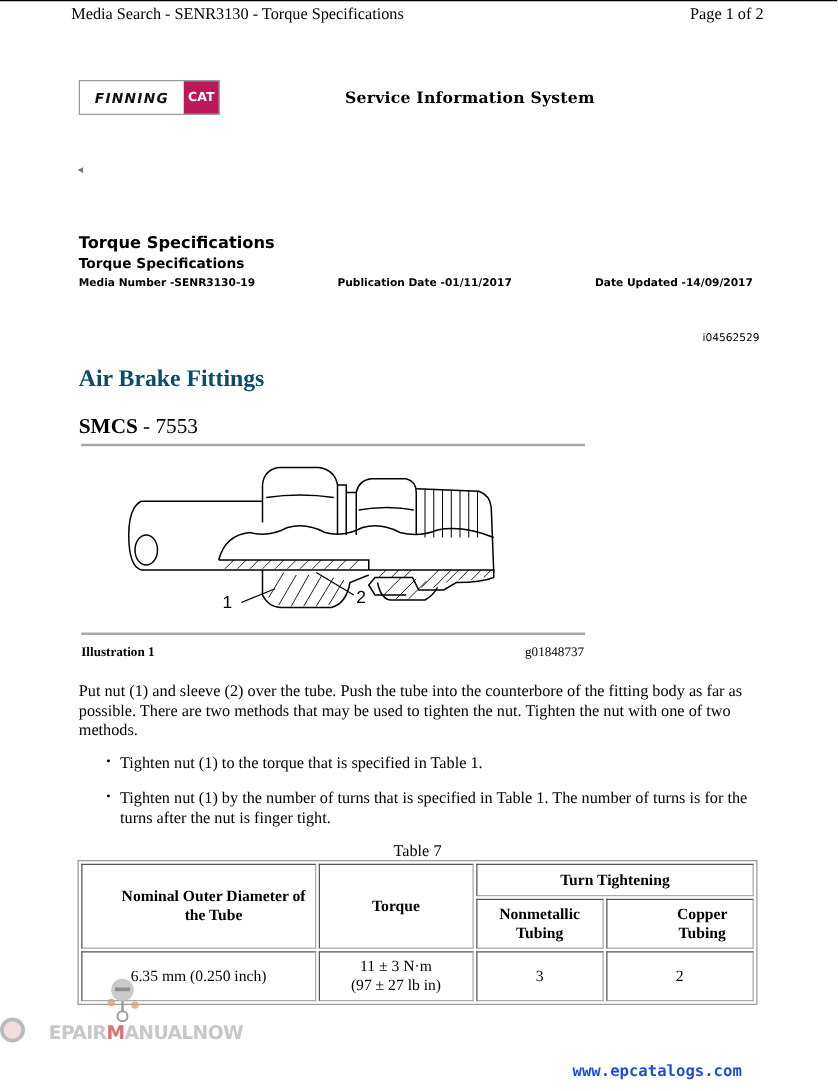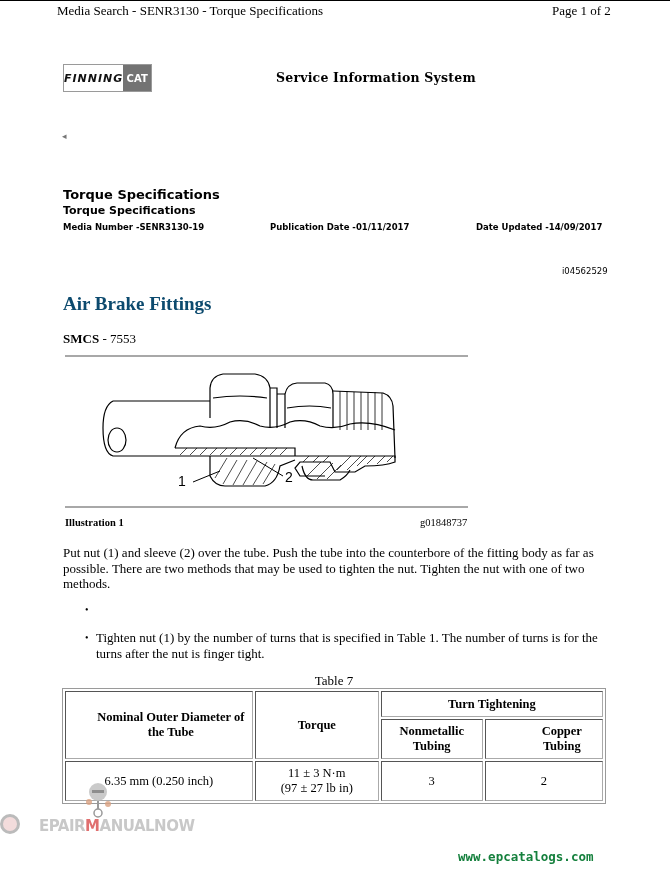--- a/index.html
+++ b/index.html
@@ -5,38 +5,38 @@
   html, body { margin: 0; padding: 0; background: #ffffff; }
   body { width: 670px; height: 873px; position: relative; overflow: hidden; font-family: "Liberation Serif", serif; color: #000; }
   .abs { position: absolute; }
 
   
   .print-header { left: 0; top: 0; width: 670px; height: 22px; border-top: 1px solid #000; }
   .print-title { left: 57px; top: 3px; font-size: 13px; }
   .print-page { left: 552px; top: 3px; font-size: 13px; }
 
   
-  .logo-box { left: 63px; top: 64px; width: 89px; height: 28px; border: 1px solid #9a9a9a; box-sizing: border-box; display: flex; align-items: stretch; }
+  .logo-box { left: 63px; top: 64px; width: 113px; height: 28px; border: 1px solid #9a9a9a; box-sizing: border-box; display: flex; align-items: stretch; }
   .logo-finning { flex: 1; font-family: "DejaVu Sans", sans-serif; font-weight: bold; font-style: italic; font-size: 11px; letter-spacing: 1px; display:flex; align-items:center; justify-content:center; color:#111; }
-  .logo-cat { width: 28px; background: #737373; color: #fff; font-family: "DejaVu Sans", sans-serif; font-weight: bold; font-size: 10px; display:flex; align-items:center; justify-content:center; }
+  .logo-cat { width: 28px; background: #be185d; color: #fff; font-family: "DejaVu Sans", sans-serif; font-weight: bold; font-size: 10px; display:flex; align-items:center; justify-content:center; }
   .sis-title { left: 276px; top: 70px; font-family: "DejaVu Serif", serif; font-weight: bold; font-size: 12.5px; letter-spacing: 0.2px; }
 
   .small-icon { left: 62px; top: 131px; font-size: 9px; color: #777; font-family: "DejaVu Sans", sans-serif; }
 
   
   .doc-title { left: 63px; top: 187px; font-family: "DejaVu Sans", sans-serif; font-weight: bold; font-size: 13px; }
   .doc-subtitle { left: 63px; top: 204px; font-family: "DejaVu Sans", sans-serif; font-weight: bold; font-size: 11px; }
   .meta { top: 222px; font-family: "DejaVu Sans", sans-serif; font-weight: bold; font-size: 8.5px; }
   .meta-media { left: 63px; }
   .meta-pub { left: 270px; }
   .meta-upd { left: 476px; }
   .doc-id { left: 562px; top: 266px; font-family: "DejaVu Sans", sans-serif; font-size: 8.5px; }
 
   .section-title { left: 63px; top: 293px; font-size: 19px; font-weight: bold; color: #0c4a6e; }
-  .smcs { left: 63px; top: 331px; font-size: 13px; text-align: center; }
+  .smcs { left: 63px; top: 331px; font-size: 17px; text-align: center; }
   .smcs b { font-weight: bold; }
 
   
   .rule { left: 65px; width: 403px; height: 2px; background: #a8a8a8; }
   .rule-top { top: 355px; }
   .rule-bot { top: 506px; }
   .illus { left: 65px; top: 358px; width: 403px; height: 146px; }
   .illus-caption { left: 65px; top: 517px; font-size: 10.5px; font-weight: bold; }
   .illus-id { left: 420px; top: 517px; font-size: 10.5px; }
 
@@ -52,21 +52,21 @@
   .tbl { left: 62px; top: 688px; width: 544px; border-collapse: separate; border-spacing: 2px; border: 1px solid #9a9a9a; font-size: 12.5px; }
   .tbl td { border: 1px solid #555; border-right-color: #aaa; border-bottom-color: #aaa; text-align: center; vertical-align: middle; padding: 2px 4px; }
   .tbl th { border: 1px solid #555; border-right-color: #aaa; border-bottom-color: #aaa; text-align: center; vertical-align: middle; padding: 2px 4px; font-weight: bold; }
 
   
   .wm-text { left: 3px; top: 817px; font-family: "DejaVu Sans", sans-serif; font-weight: bold; font-size: 15px; letter-spacing: -0.5px; color: #c8c8c8; }
   .wm-text .accent { color: #e07070; }
   .wm-gear { left: 0px; top: 814px; width: 20px; height: 20px; border-radius: 50%; border: 3px solid #bbb; box-sizing: border-box; background: #f3dcdc; }
   .wm-figure { left: 80px; top: 780px; width: 36px; height: 40px; }
 
-  .site-url { left: 458px; top: 849px; font-family: "DejaVu Sans Mono", monospace; font-weight: bold; font-size: 12.5px; color: #15803d; }
+  .site-url { left: 458px; top: 849px; font-family: "DejaVu Sans Mono", monospace; font-weight: bold; font-size: 12.5px; color: #1d4ed8; }
 </style>
 </head>
 <body>
 
 <div class="abs print-header"></div>
 <div class="abs print-title">Media Search - SENR3130 - Torque Specifications</div>
 <div class="abs print-page">Page 1 of 2</div>
 
 <div class="abs logo-box">
   <div class="logo-finning">FINNING</div>
@@ -159,20 +159,21 @@
   <text x="113" y="128" font-family="Liberation Sans, sans-serif" font-size="14">1</text>
   <text x="220" y="124" font-family="Liberation Sans, sans-serif" font-size="14">2</text>
 </svg>
 <div class="abs rule rule-bot"></div>
 <div class="abs illus-caption">Illustration 1</div>
 <div class="abs illus-id">g01848737</div>
 
 <div class="abs para">Put nut (1) and sleeve (2) over the tube. Push the tube into the counterbore of the fitting body as far as possible. There are two methods that may be used to tighten the nut. Tighten the nut with one of two methods.</div>
 <div class="abs bullet b1">
   <span class="dot">•</span>
+  <span>Tighten nut (1) to the torque that is specified in Table 1.</span>
 </div>
 <div class="abs bullet b2">
   <span class="dot">•</span>
   <span>Tighten nut (1) by the number of turns that is specified in Table 1. The number of turns is for the turns after the nut is finger tight.</span>
 </div>
 
 <div class="abs table-caption">Table 7</div>
 <table class="abs tbl">
   <tbody>
       <tr>

